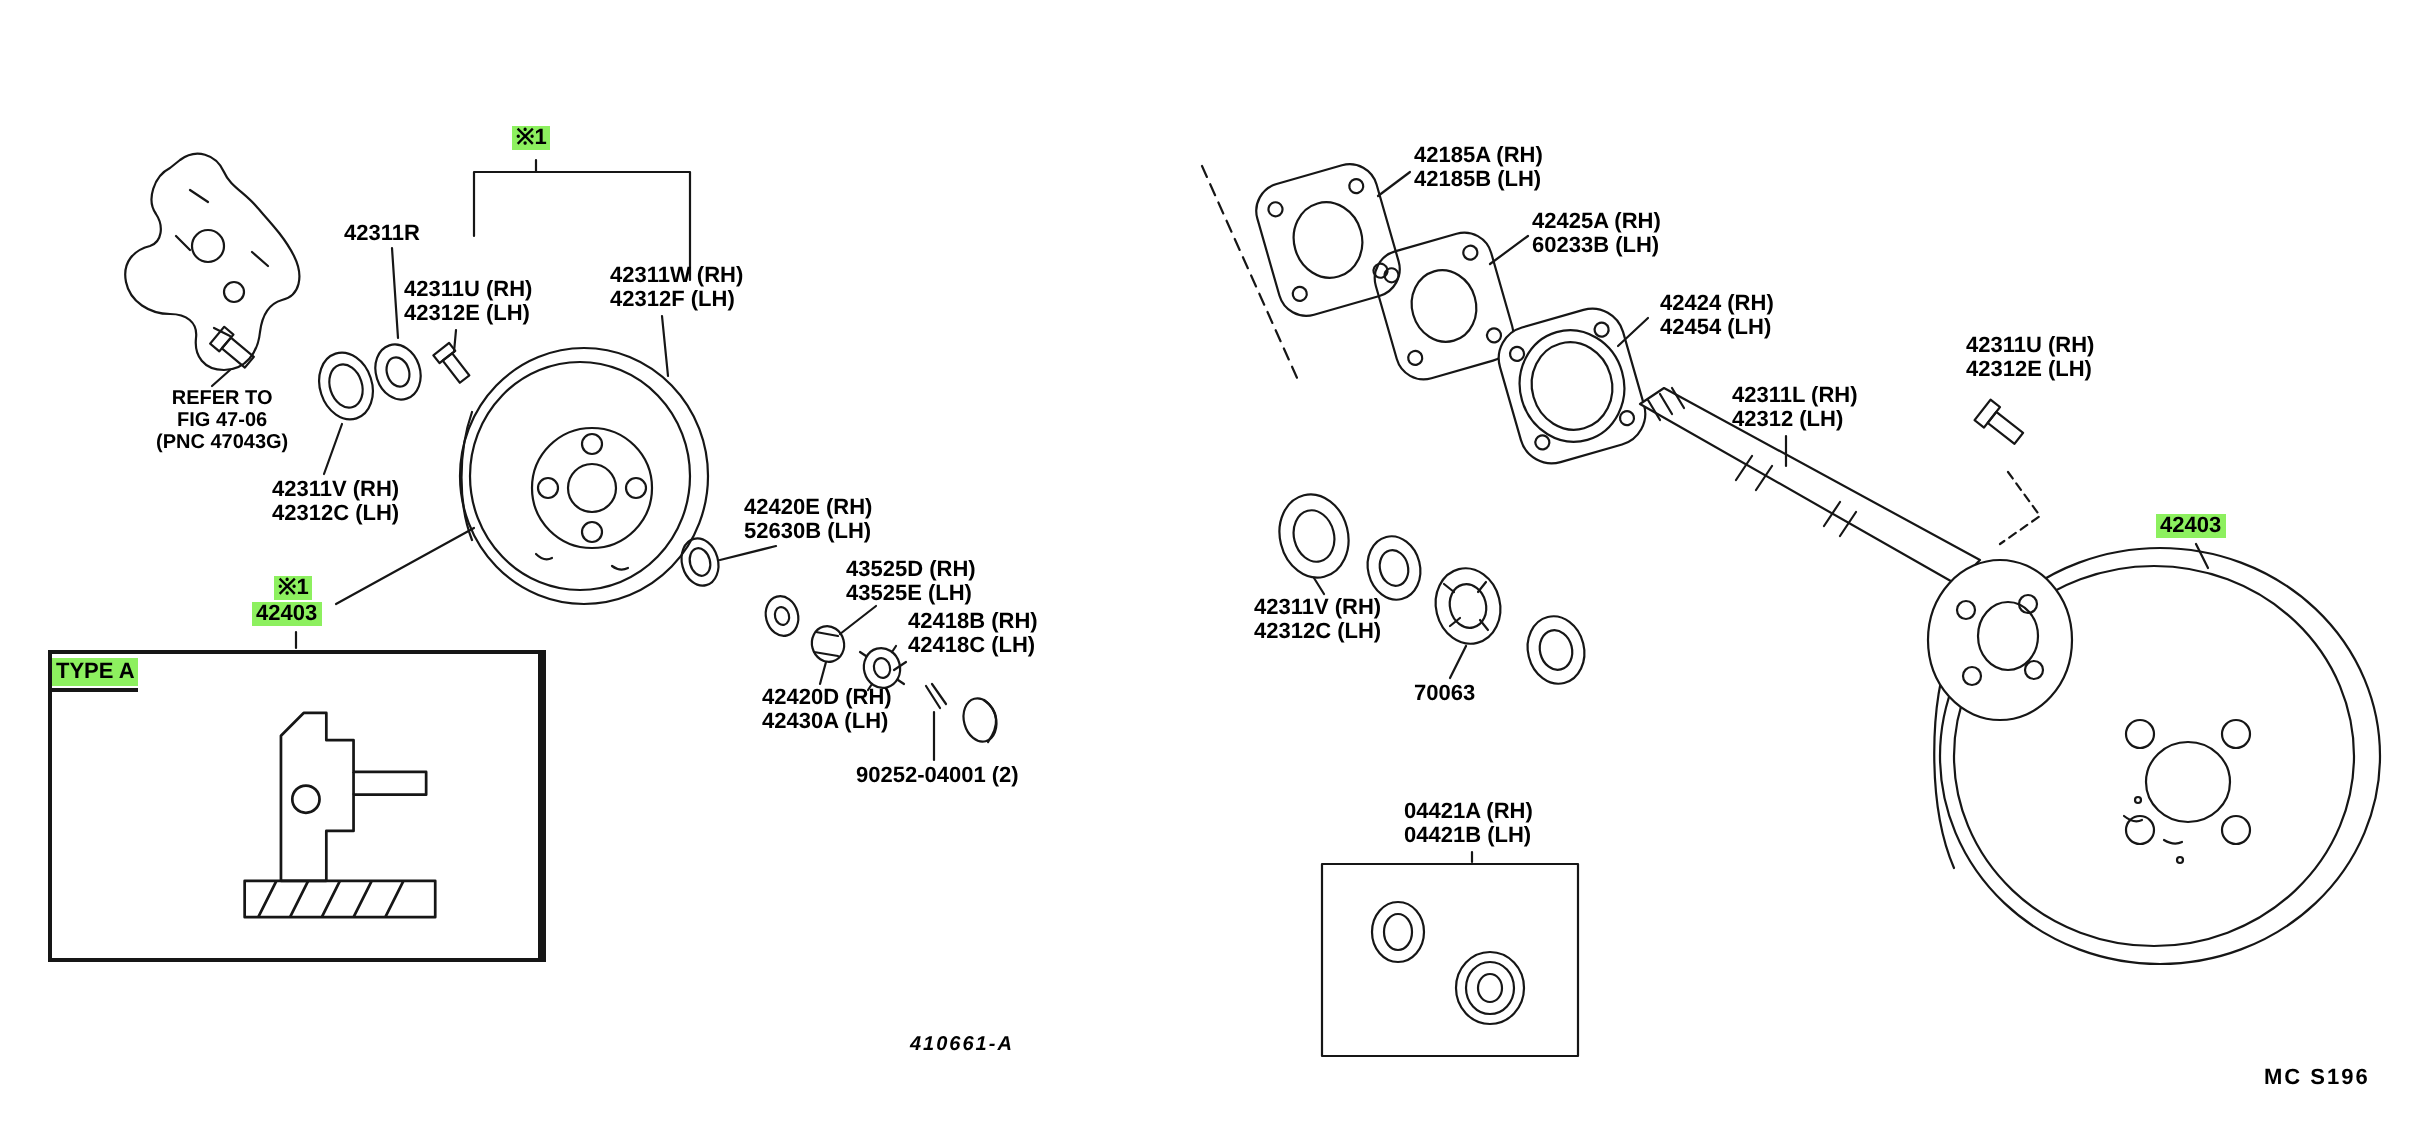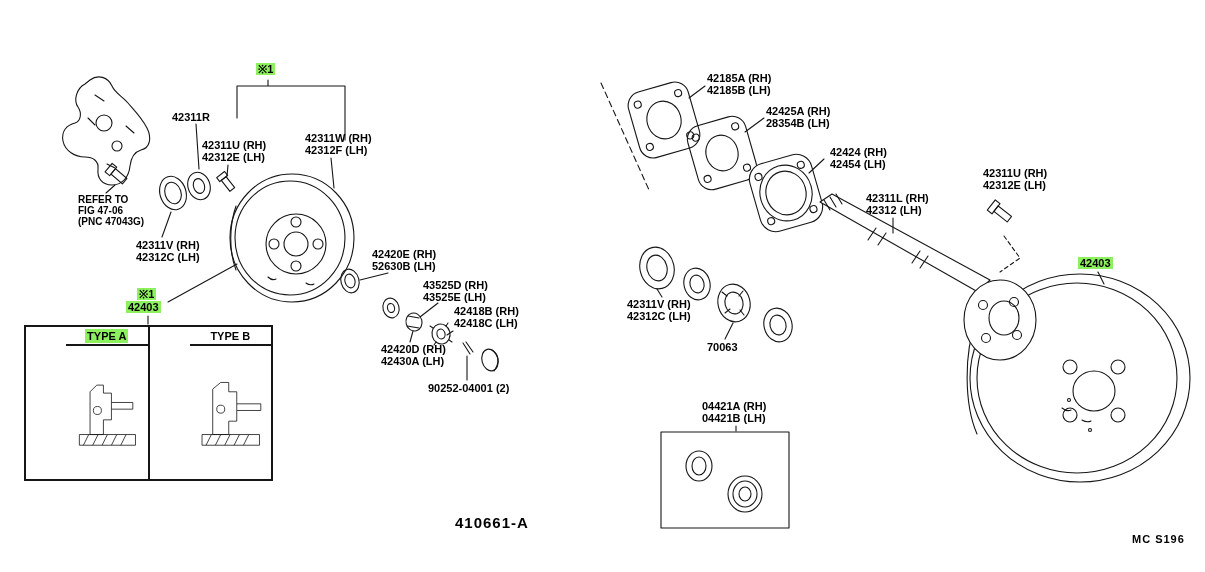--- a/index.html
+++ b/index.html
@@ -10,28 +10,28 @@
     font-family:"Liberation Sans", sans-serif; color:#000;
   }
   .stage{ position:relative; width:1205px; height:572px; background:#fff; }
   .art{ position:absolute; left:0; top:0; }
   .lbl{
     position:absolute; font-weight:bold; font-size:11px; line-height:12px;
     white-space:nowrap; color:#000;
   }
   .lbl .ln{ display:block; }
   .small{ font-size:10px; line-height:11px; }
-  .center{ }
+  .center{ text-align:center; }
   .hl{ background:var(--hl); padding:0 2px; display:inline-block; }
-  .code{ font-size:15px; letter-spacing:1px; }
+  .code{ font-size:10px; letter-spacing:1px;font-style:italic; }
   .sheet{ font-size:11px; letter-spacing:1px;text-align:center; }
   .type-table{
     position:absolute; border:2px solid #161616; display:flex; background:#fff;
   }
-  .tt-col{ flex:1; display:flex; flex-direction:column; min-width:0;margin-left:40px; }
+  .tt-col{ flex:1; display:flex; flex-direction:row; min-width:0; }
   .tt-col-a{ border-right:2px solid #161616; }
   .tt-head{
     border-bottom:2px solid #161616; text-align:center; font-weight:bold;
     font-size:11px; line-height:14px; height:19px; padding-top:2px;
   }
   .tt-art{ flex:1; width:100%; display:block; }
 </style>
 </head>
 <body>
 
@@ -304,48 +304,34 @@
       <svg class="tt-art" viewBox="0 0 122 134">
         <g stroke="#161616" stroke-width="1.2" fill="none" stroke-linejoin="round">
           <path d="M20,100 H104 V116 H20 Z"></path>
           <path d="M26,116 L34,100 M40,116 L48,100 M54,116 L62,100 M68,116 L76,100 M82,116 L90,100"></path>
           <path d="M36,100 V36 L46,26 H56 V38 H68 V52 H100 V62 H68 V78 H56 V100 Z"></path>
           <path d="M68,52 V62"></path>
           <circle cx="47" cy="64" r="6"></circle>
         </g>
       </svg>
     </div>
-    <div class="tt-col">
-      <div class="tt-head">
-        <span>TYPE B</span>
-      </div>
-      <svg class="tt-art" viewBox="0 0 122 134">
-        <g stroke="#161616" stroke-width="1.2" fill="none" stroke-linejoin="round">
-          <path d="M18,100 H104 V116 H18 Z"></path>
-          <path d="M24,116 L32,100 M38,116 L46,100 M52,116 L60,100 M66,116 L74,100 M80,116 L88,100"></path>
-          <path d="M34,100 V32 L46,22 H58 V36 H70 V54 H106 V64 H70 V80 H58 V100 Z"></path>
-          <path d="M70,54 V64"></path>
-          <circle cx="46" cy="62" r="6"></circle>
-        </g>
-      </svg>
-    </div>
   </div>
 
   <div class="lbl code" style="left:455px;top:517px">
     <span>410661-A</span>
   </div>
 
   <div class="lbl" style="left:707px;top:72px">
     <span class="ln">42185A (RH)</span>
     <span class="ln">42185B (LH)</span>
   </div>
 
   <div class="lbl" style="left:766px;top:105px">
     <span class="ln">42425A (RH)</span>
-    <span class="ln">28354B (LH)</span>
+    <span class="ln">60233B (LH)</span>
   </div>
 
   <div class="lbl" style="left:830px;top:146px">
     <span class="ln">42424 (RH)</span>
     <span class="ln">42454 (LH)</span>
   </div>
 
   <div class="lbl" style="left:983px;top:167px">
     <span class="ln">42311U (RH)</span>
     <span class="ln">42312E (LH)</span>

